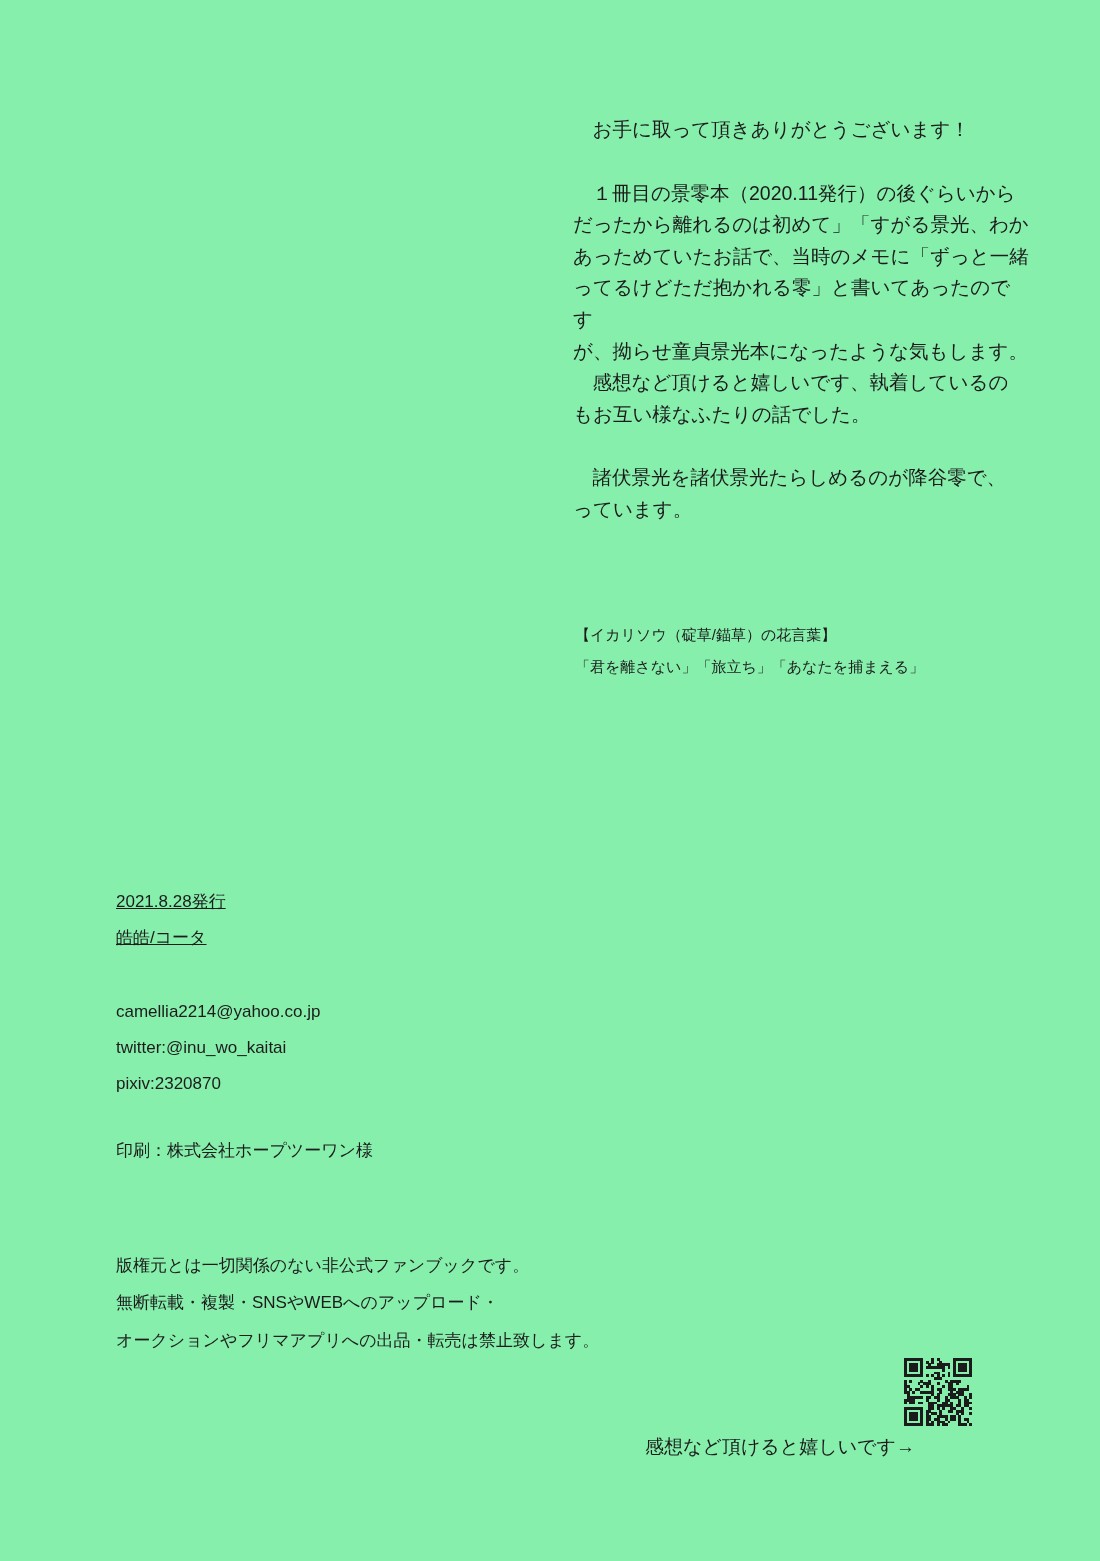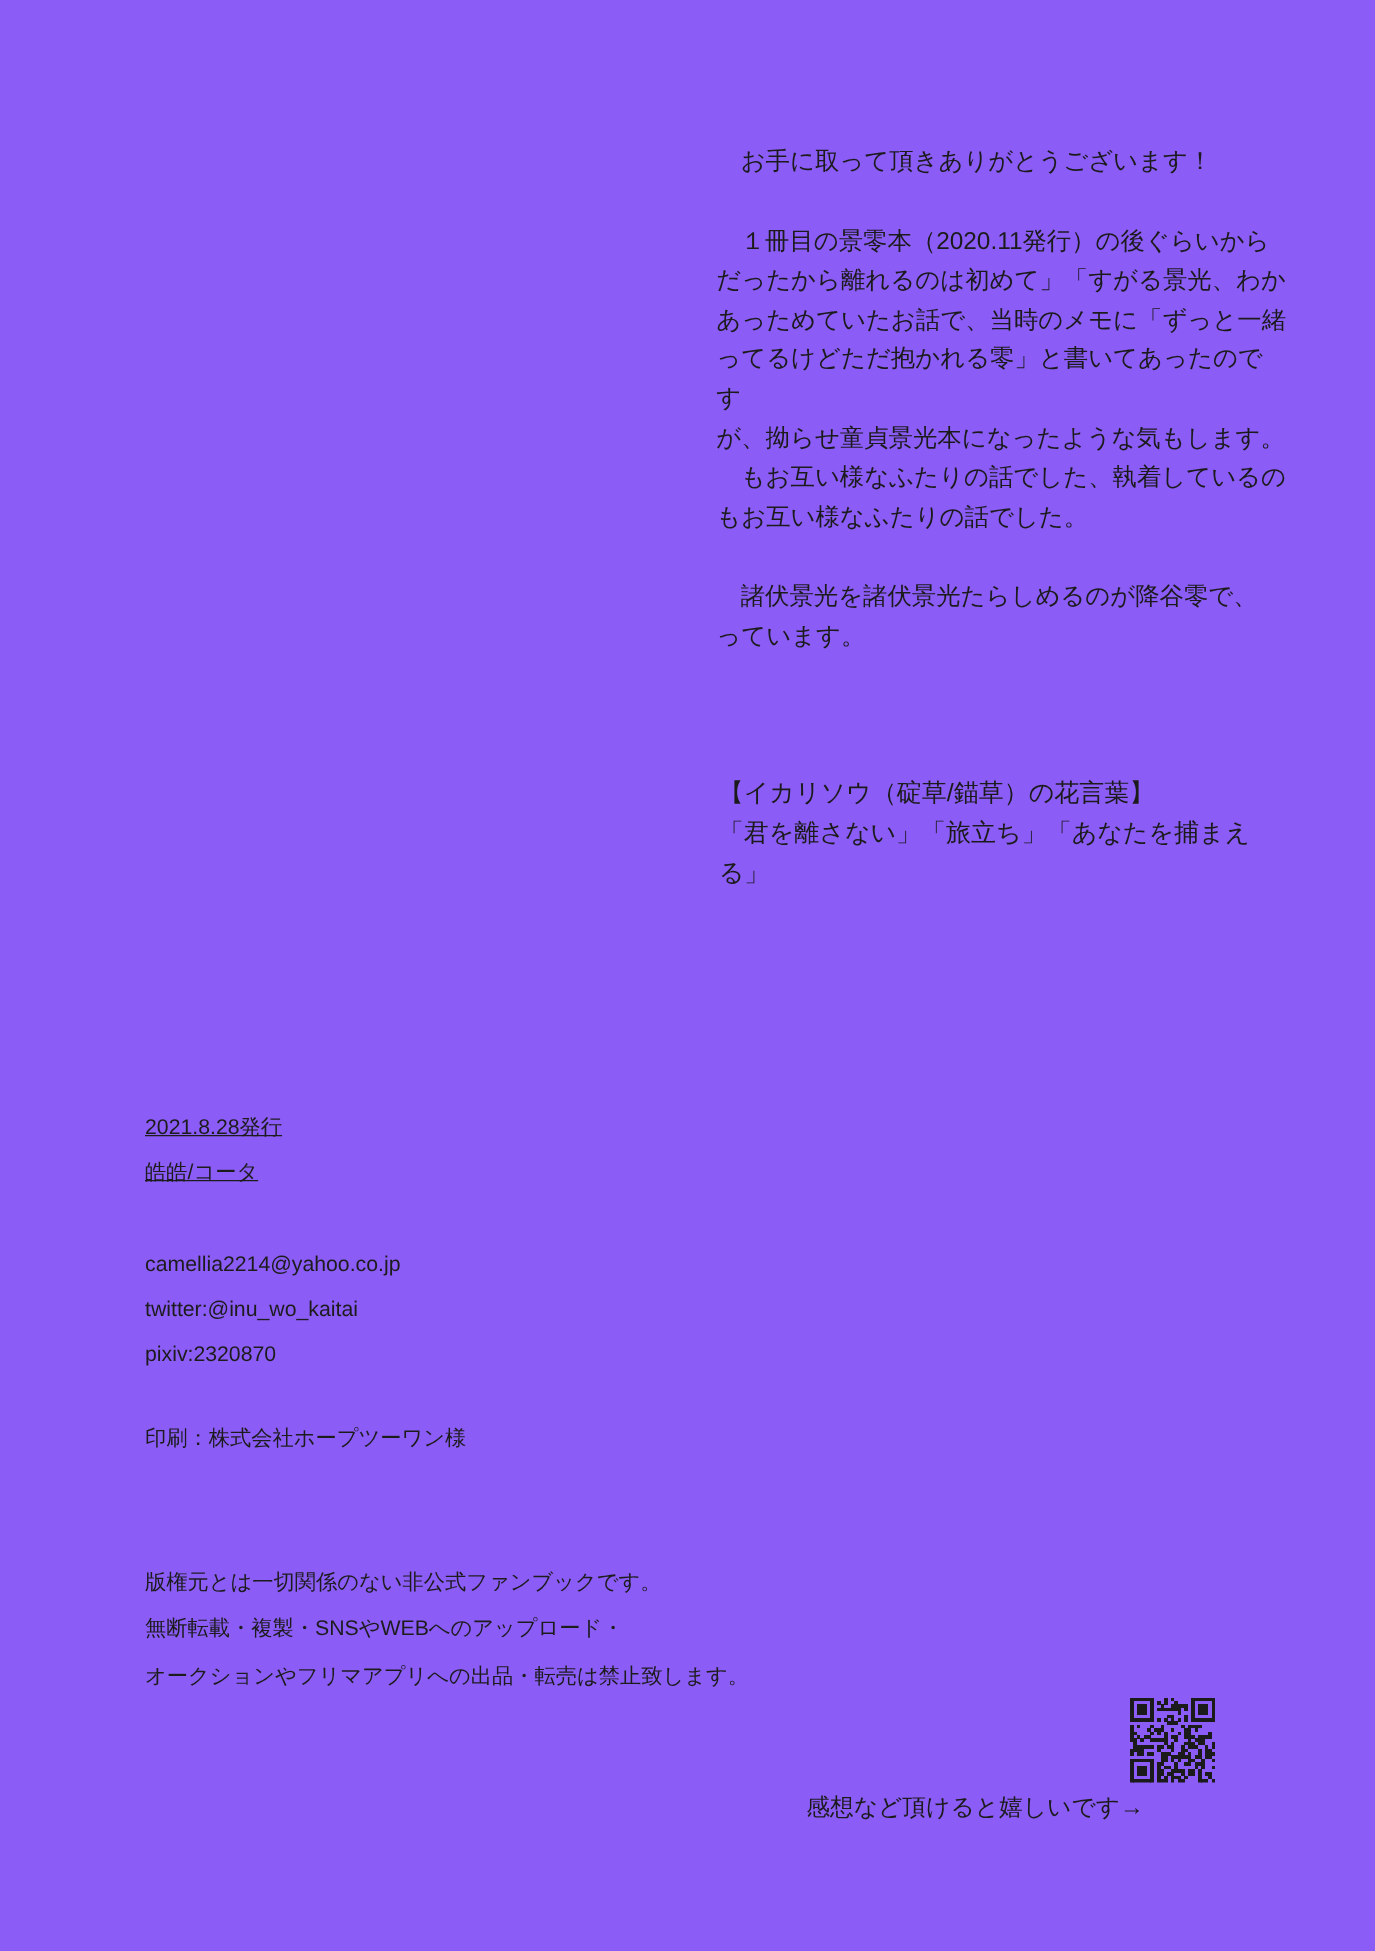--- a/index.html
+++ b/index.html
@@ -4,21 +4,21 @@
 <style>
   html, body {
     margin: 0;
     padding: 0;
     background: #ffffff;
   }
   .page {
     position: relative;
     width: 1100px;
     height: 1561px;
-    background: #8b5cf6;
+    background: #86efac;
     color: #1b1b1b;
     font-family: "Liberation Sans", sans-serif;
     overflow: hidden;
   }
   .abs { position: absolute; }
 
   
   .afterword {
     left: 573px;
     top: 114px;
@@ -29,21 +29,21 @@
   }
   .afterword p { margin: 0; }
   .para { margin: 0; }
   .para-gap { margin-top: 32px; }
 
   
   .flower-note {
     left: 575px;
     top: 619px;
     width: 456px;
-    font-size: 20px;
+    font-size: 15px;
     line-height: 32px;
   }
   .flower-note p { margin: 0; }
 
   
   .page-number {
     left: 1072px;
     top: 765px;
     font-size: 21px;
     color: #222;
@@ -86,21 +86,21 @@
   <div class="abs afterword">
     <p>　お手に取って頂きありがとうございます！</p>
     <div class="para para-gap">
         <p>　１冊目の景零本（2020.11発行）の後ぐらいから</p>
         <p>だったから離れるのは初めて」「すがる景光、わか</p>
         <p>あっためていたお話で、当時のメモに「ずっと一緒</p>
         <p>ってるけどただ抱かれる零」と書いてあったのです</p>
         <p>が、拗らせ童貞景光本になったような気もします。</p>
       </div>
     <div class="para">
-        <p>　もお互い様なふたりの話でした、執着しているの</p>
+        <p>　感想など頂けると嬉しいです、執着しているの</p>
         <p>もお互い様なふたりの話でした。</p>
       </div>
     <div class="para para-gap">
         <p>　諸伏景光を諸伏景光たらしめるのが降谷零で、</p>
         <p>っています。</p>
       </div>
   </div>
 
   <div class="abs flower-note">
     <p>【イカリソウ（碇草/錨草）の花言葉】</p>

